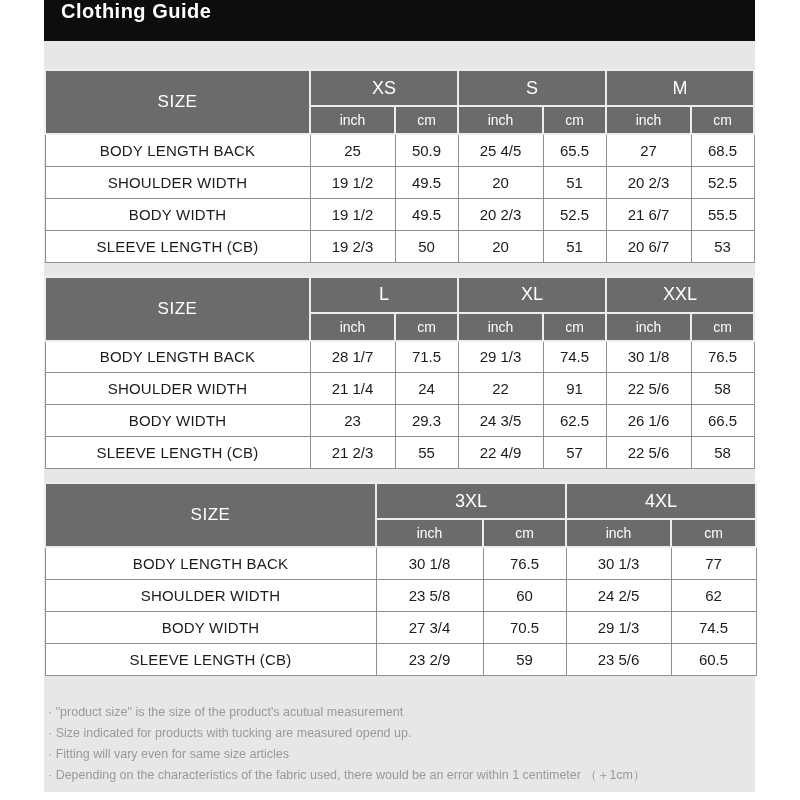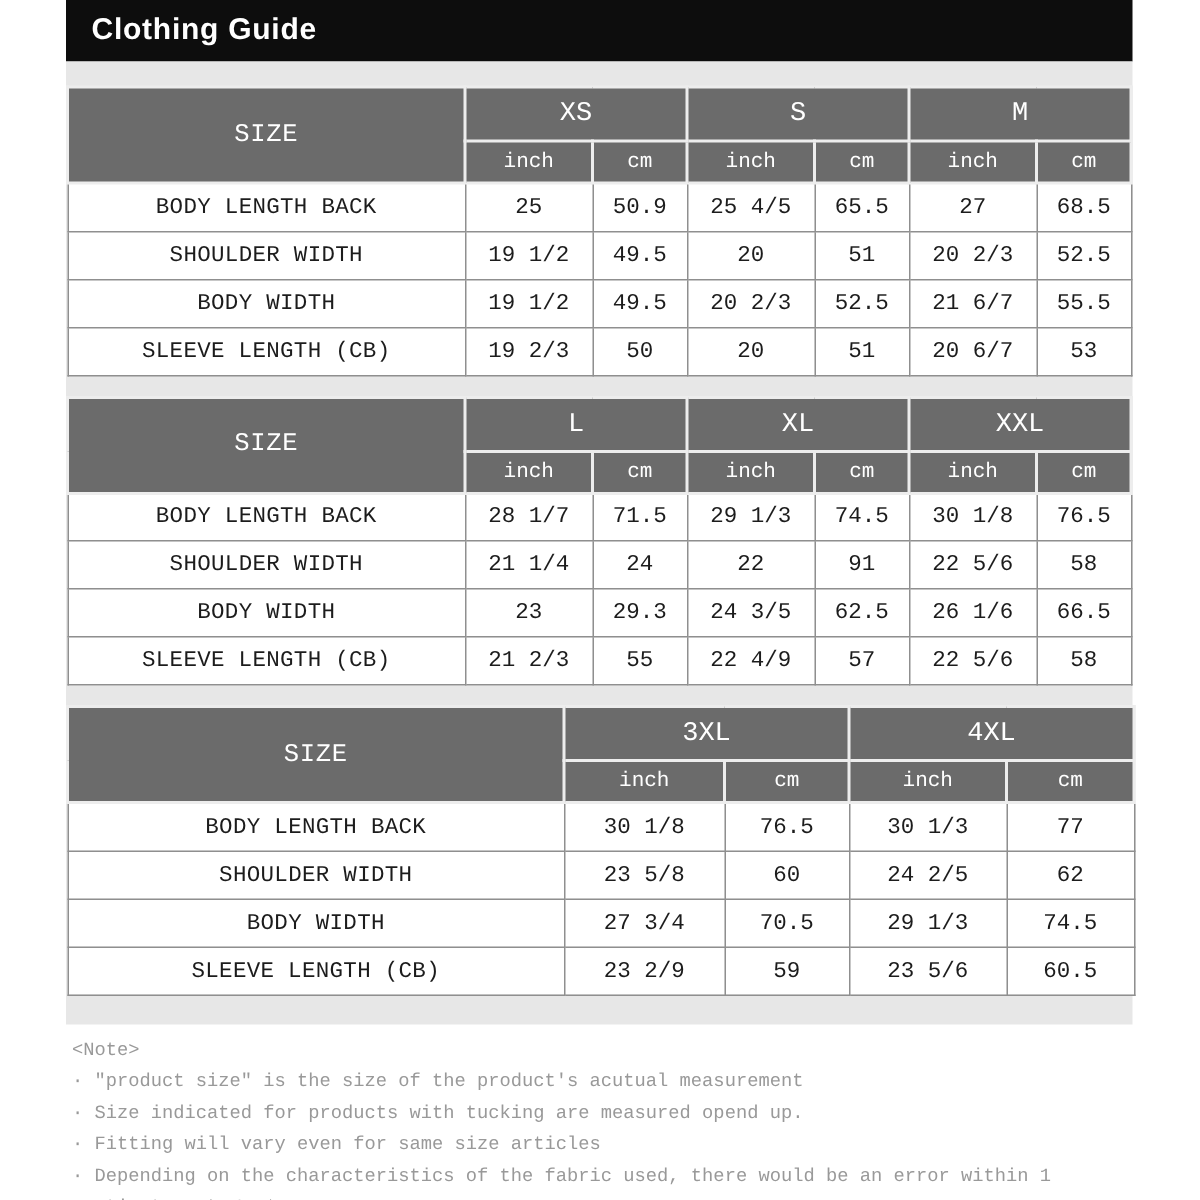--- a/index.html
+++ b/index.html
@@ -9,23 +9,23 @@
     --backdrop-gray:#e7e7e7;
     --body-border:#8f8f8f;
     --header-sep:#ededed;
     --note-gray:#999999;
     --value-ink:#1c1c1c;
   }
   *{margin:0;padding:0;box-sizing:border-box;}
   html,body{width:800px;background:#ffffff;font-family:"Liberation Sans",sans-serif;}
   .page{position:relative;width:800px;height:800px;background:#ffffff;overflow:hidden;}
   .content{position:absolute;left:44px;top:0;width:711px;}
-  .titlebar{height:41px;background:var(--bar-black);display:flex;align-items:center;padding-left:17px;}
+  .titlebar{height:41px;background:var(--bar-black);display:flex;padding-left:17px;}
   .titlebar h1{color:#ffffff;font-size:20px;font-weight:bold;letter-spacing:.5px;}
-  .backdrop{background:var(--backdrop-gray);height:642px;padding-top:16px;font-family:Liberation Mono, monospace;}
+  .backdrop{background:var(--backdrop-gray);height:751px;padding-top:28px;}
   table.size-table{border-collapse:collapse;table-layout:fixed;width:711px;margin:0 0 13px 0;background:var(--backdrop-gray);}
   table.size-table th{
     background:var(--header-gray);color:#ffffff;font-weight:normal;
     border:2px solid var(--header-sep);text-align:center;
   }
   th.size-head{font-size:17px;letter-spacing:.5px;}
   th.size-name{font-size:18px;height:36px;}
   th.unit-name{font-size:14px;height:28px;}
   table.size-table td{
     border:1px solid var(--body-border);height:32px;text-align:center;
@@ -223,21 +223,20 @@
                 <td class="row-label">SLEEVE LENGTH (CB)</td>
                 <td>23 2/9</td>
                 <td>59</td>
                 <td>23 5/6</td>
                 <td>60.5</td>
               </tr>
             </tbody>
           </table>
         </div>
       <section class="note">
-        <div>&lt;Note&gt;</div>
         <ul id="note-list">
             <li>"product size" is the size of the product's acutual measurement</li>
             <li>Size indicated for products with tucking are measured opend up.</li>
             <li>Fitting will vary even for same size articles</li>
             <li>Depending on the characteristics of the fabric used, there would be an error within 1 centimeter （＋1cm）</li>
           </ul>
       </section>
     </div>
   </div>
 </div>

